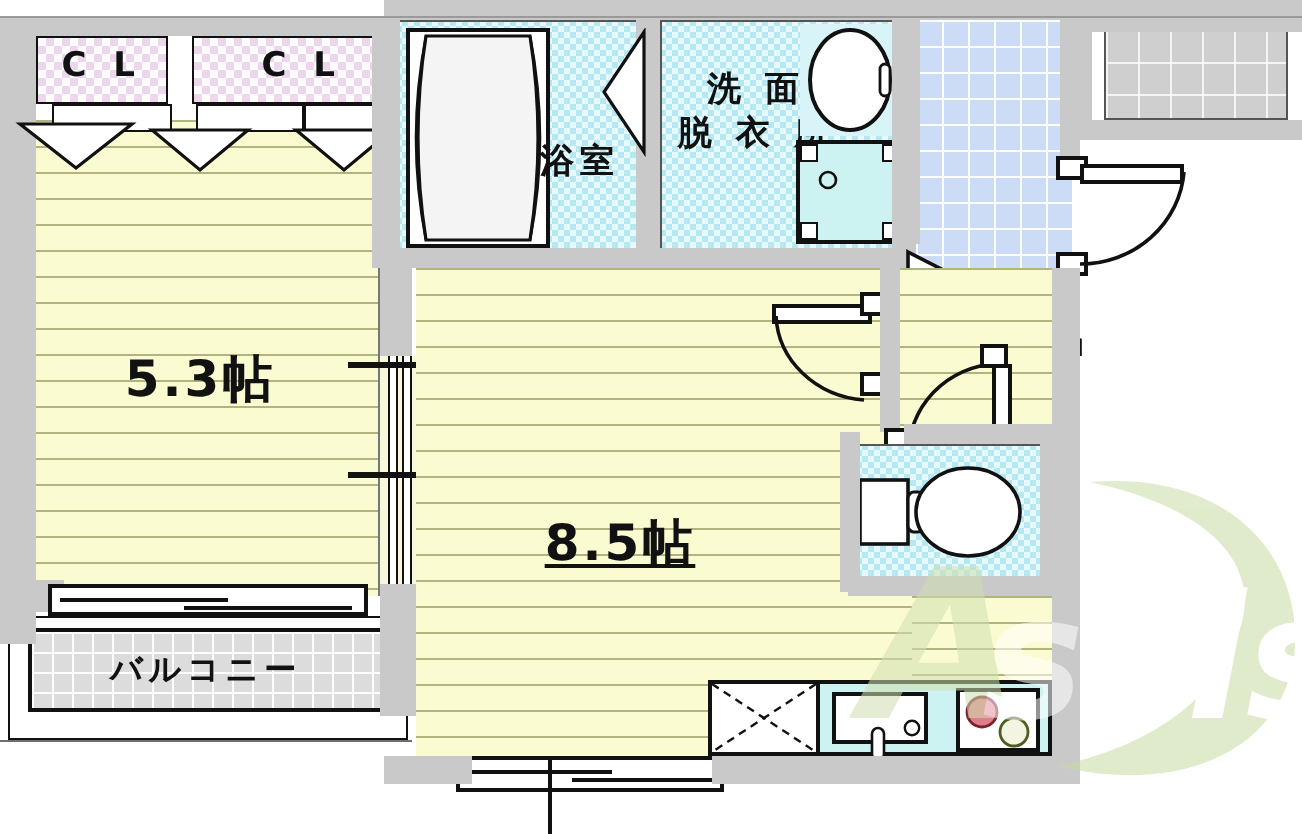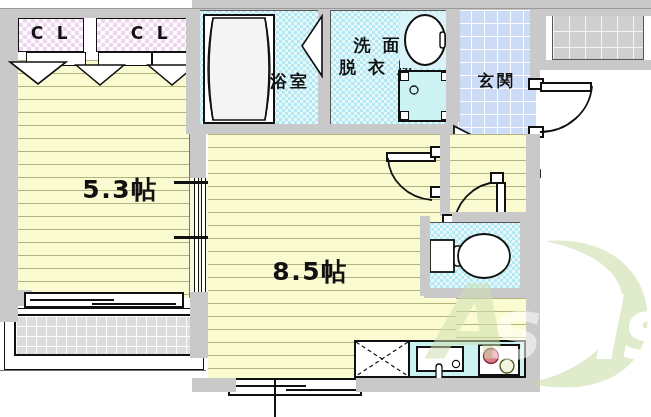--- a/index.html
+++ b/index.html
@@ -118,37 +118,38 @@
   <svg class="b" style="left:6px;top:60px;width:70px;height:26px;">
      <polygon points="4,2 60,2 32,24" fill="#fff" stroke="#111" stroke-width="1.6"></polygon>
   </svg>
   <svg class="b" style="left:74px;top:64px;width:56px;height:24px;">
      <polygon points="2,1 50,1 26,21" fill="#fff" stroke="#111" stroke-width="1.6"></polygon>
   </svg>
   <svg class="b" style="left:146px;top:64px;width:56px;height:24px;">
      <polygon points="2,1 50,1 26,21" fill="#fff" stroke="#111" stroke-width="1.6"></polygon>
   </svg>
 
-  <div class="lbl l-area center" style="left:36px;top:176px;width:168px;">5.3帖</div>
+  <div class="lbl l-area center" style="left:16px;top:176px;width:168px;">5.3帖</div>
 
   <div class="b f-wall" style="left:190px;top:60px;width:16px;height:122px;"></div>
   <div class="b" style="left:190px;top:178px;width:18px;height:118px;background:#f7f7dc;"></div>
   <div class="b f-white" style="left:194px;top:178px;width:5px;height:118px;border-left:1px solid #111;border-right:1px solid #111;"></div>
   <div class="b f-white" style="left:201px;top:178px;width:5px;height:118px;border-left:1px solid #111;border-right:1px solid #111;"></div>
   <div class="b" style="left:174px;top:181px;width:52px;height:3px;background:#111;"></div>
   <div class="b" style="left:174px;top:236px;width:52px;height:3px;background:#111;"></div>
   <div class="b f-wall" style="left:190px;top:292px;width:18px;height:24px;"></div>
 
   <div class="b f-wall" style="left:18px;top:290px;width:14px;height:16px;"></div>
   <div class="b f-white s2" style="left:24px;top:292px;width:160px;height:16px;"></div>
   <div class="b" style="left:30px;top:299px;width:84px;height:2px;background:#111;"></div>
   <div class="b" style="left:92px;top:303px;width:84px;height:2px;background:#111;"></div>
 
   <div class="b f-white s1" style="left:4px;top:308px;width:200px;height:62px;"></div>
   <div class="b f-balcony s2" style="left:14px;top:314px;width:178px;height:42px;"></div>
+  <div class="lbl l-mid center" style="left:14px;top:326px;width:178px;">バルコニー</div>
   <div class="b f-wall" style="left:0;top:308px;width:18px;height:14px;"></div>
   <div class="b f-wall" style="left:190px;top:308px;width:18px;height:50px;"></div>
 
   <div class="b f-wet" style="left:198px;top:10px;width:126px;height:118px;"></div>
   <div class="b s1" style="left:198px;top:10px;width:126px;height:118px;border-color:#555;background:transparent;"></div>
 
   <div class="b f-white s2" style="left:203px;top:14px;width:72px;height:110px;"></div>
   <svg class="b" style="left:203px;top:14px;width:72px;height:110px;">
     <path d="M10 4 Q2 55 10 106 L62 106 Q70 55 62 4 Z" fill="#f4f4f4" stroke="#111" stroke-width="1.6"></path>
     <path d="M10 4 Q0 55 10 106" fill="none" stroke="#111" stroke-width="1.3"></path>
@@ -181,40 +182,39 @@
   <div class="b f-white s1" style="left:400px;top:111px;width:9px;height:9px;"></div>
   <div class="b f-white s1" style="left:441px;top:111px;width:9px;height:9px;"></div>
   <svg class="b" style="left:408px;top:84px;width:14px;height:14px;">
     <circle cx="6" cy="6" r="4" fill="none" stroke="#111" stroke-width="1.3"></circle>
   </svg>
 
   <div class="b f-wall" style="left:446px;top:10px;width:12px;height:124px;"></div>
   <div class="b f-wall" style="left:326px;top:124px;width:132px;height:10px;"></div>
 
   <div class="b f-genkan" style="left:458px;top:10px;width:78px;height:152px;"></div>
-  <div class="lbl l-mid center" style="left:458px;top:72px;width:78px;">玄関</div>
 
   <svg class="b" style="left:452px;top:118px;width:90px;height:60px;">
     <polygon points="2,8 88,52 88,60 2,22" fill="#fff" stroke="#111" stroke-width="1.8"></polygon>
   </svg>
 
   <div class="b f-wall" style="left:530px;top:10px;width:10px;height:72px;"></div>
   <div class="b f-white s2" style="left:528px;top:78px;width:16px;height:12px;"></div>
   <div class="b f-white s2" style="left:528px;top:126px;width:16px;height:12px;"></div>
   <div class="b f-white s2" style="left:540px;top:82px;width:52px;height:10px;"></div>
   <svg class="b" style="left:538px;top:84px;width:58px;height:52px;">
     <path d="M54 2 A52 50 0 0 1 2 48" fill="none" stroke="#111" stroke-width="1.8"></path>
   </svg>
   <div class="b f-wall" style="left:530px;top:134px;width:10px;height:32px;"></div>
 
   <div class="b f-wall" style="left:448px;top:10px;width:12px;height:112px;"></div>
 
   <div class="b f-floor" style="left:208px;top:134px;width:318px;height:214px;"></div>
   <div class="b f-floor" style="left:208px;top:134px;width:248px;height:244px;"></div>
-  <div class="lbl l-area center" style="left:220px;top:258px;width:180px;">8.5帖</div>
+  <div class="lbl l-area center" style="left:220px;top:258px;width:180px;text-decoration:underline;">8.5帖</div>
 
   <div class="b f-white s2" style="left:386px;top:152px;width:50px;height:10px;"></div>
   <svg class="b" style="left:386px;top:156px;width:54px;height:46px;">
     <path d="M2 2 A48 44 0 0 0 46 44" fill="none" stroke="#111" stroke-width="1.8"></path>
   </svg>
   <div class="b f-white s2" style="left:430px;top:146px;width:14px;height:12px;"></div>
   <div class="b f-white s2" style="left:430px;top:186px;width:14px;height:12px;"></div>
   <div class="b f-wall" style="left:440px;top:134px;width:10px;height:66px;"></div>
   <div class="b f-wall" style="left:440px;top:200px;width:10px;height:16px;"></div>
 

